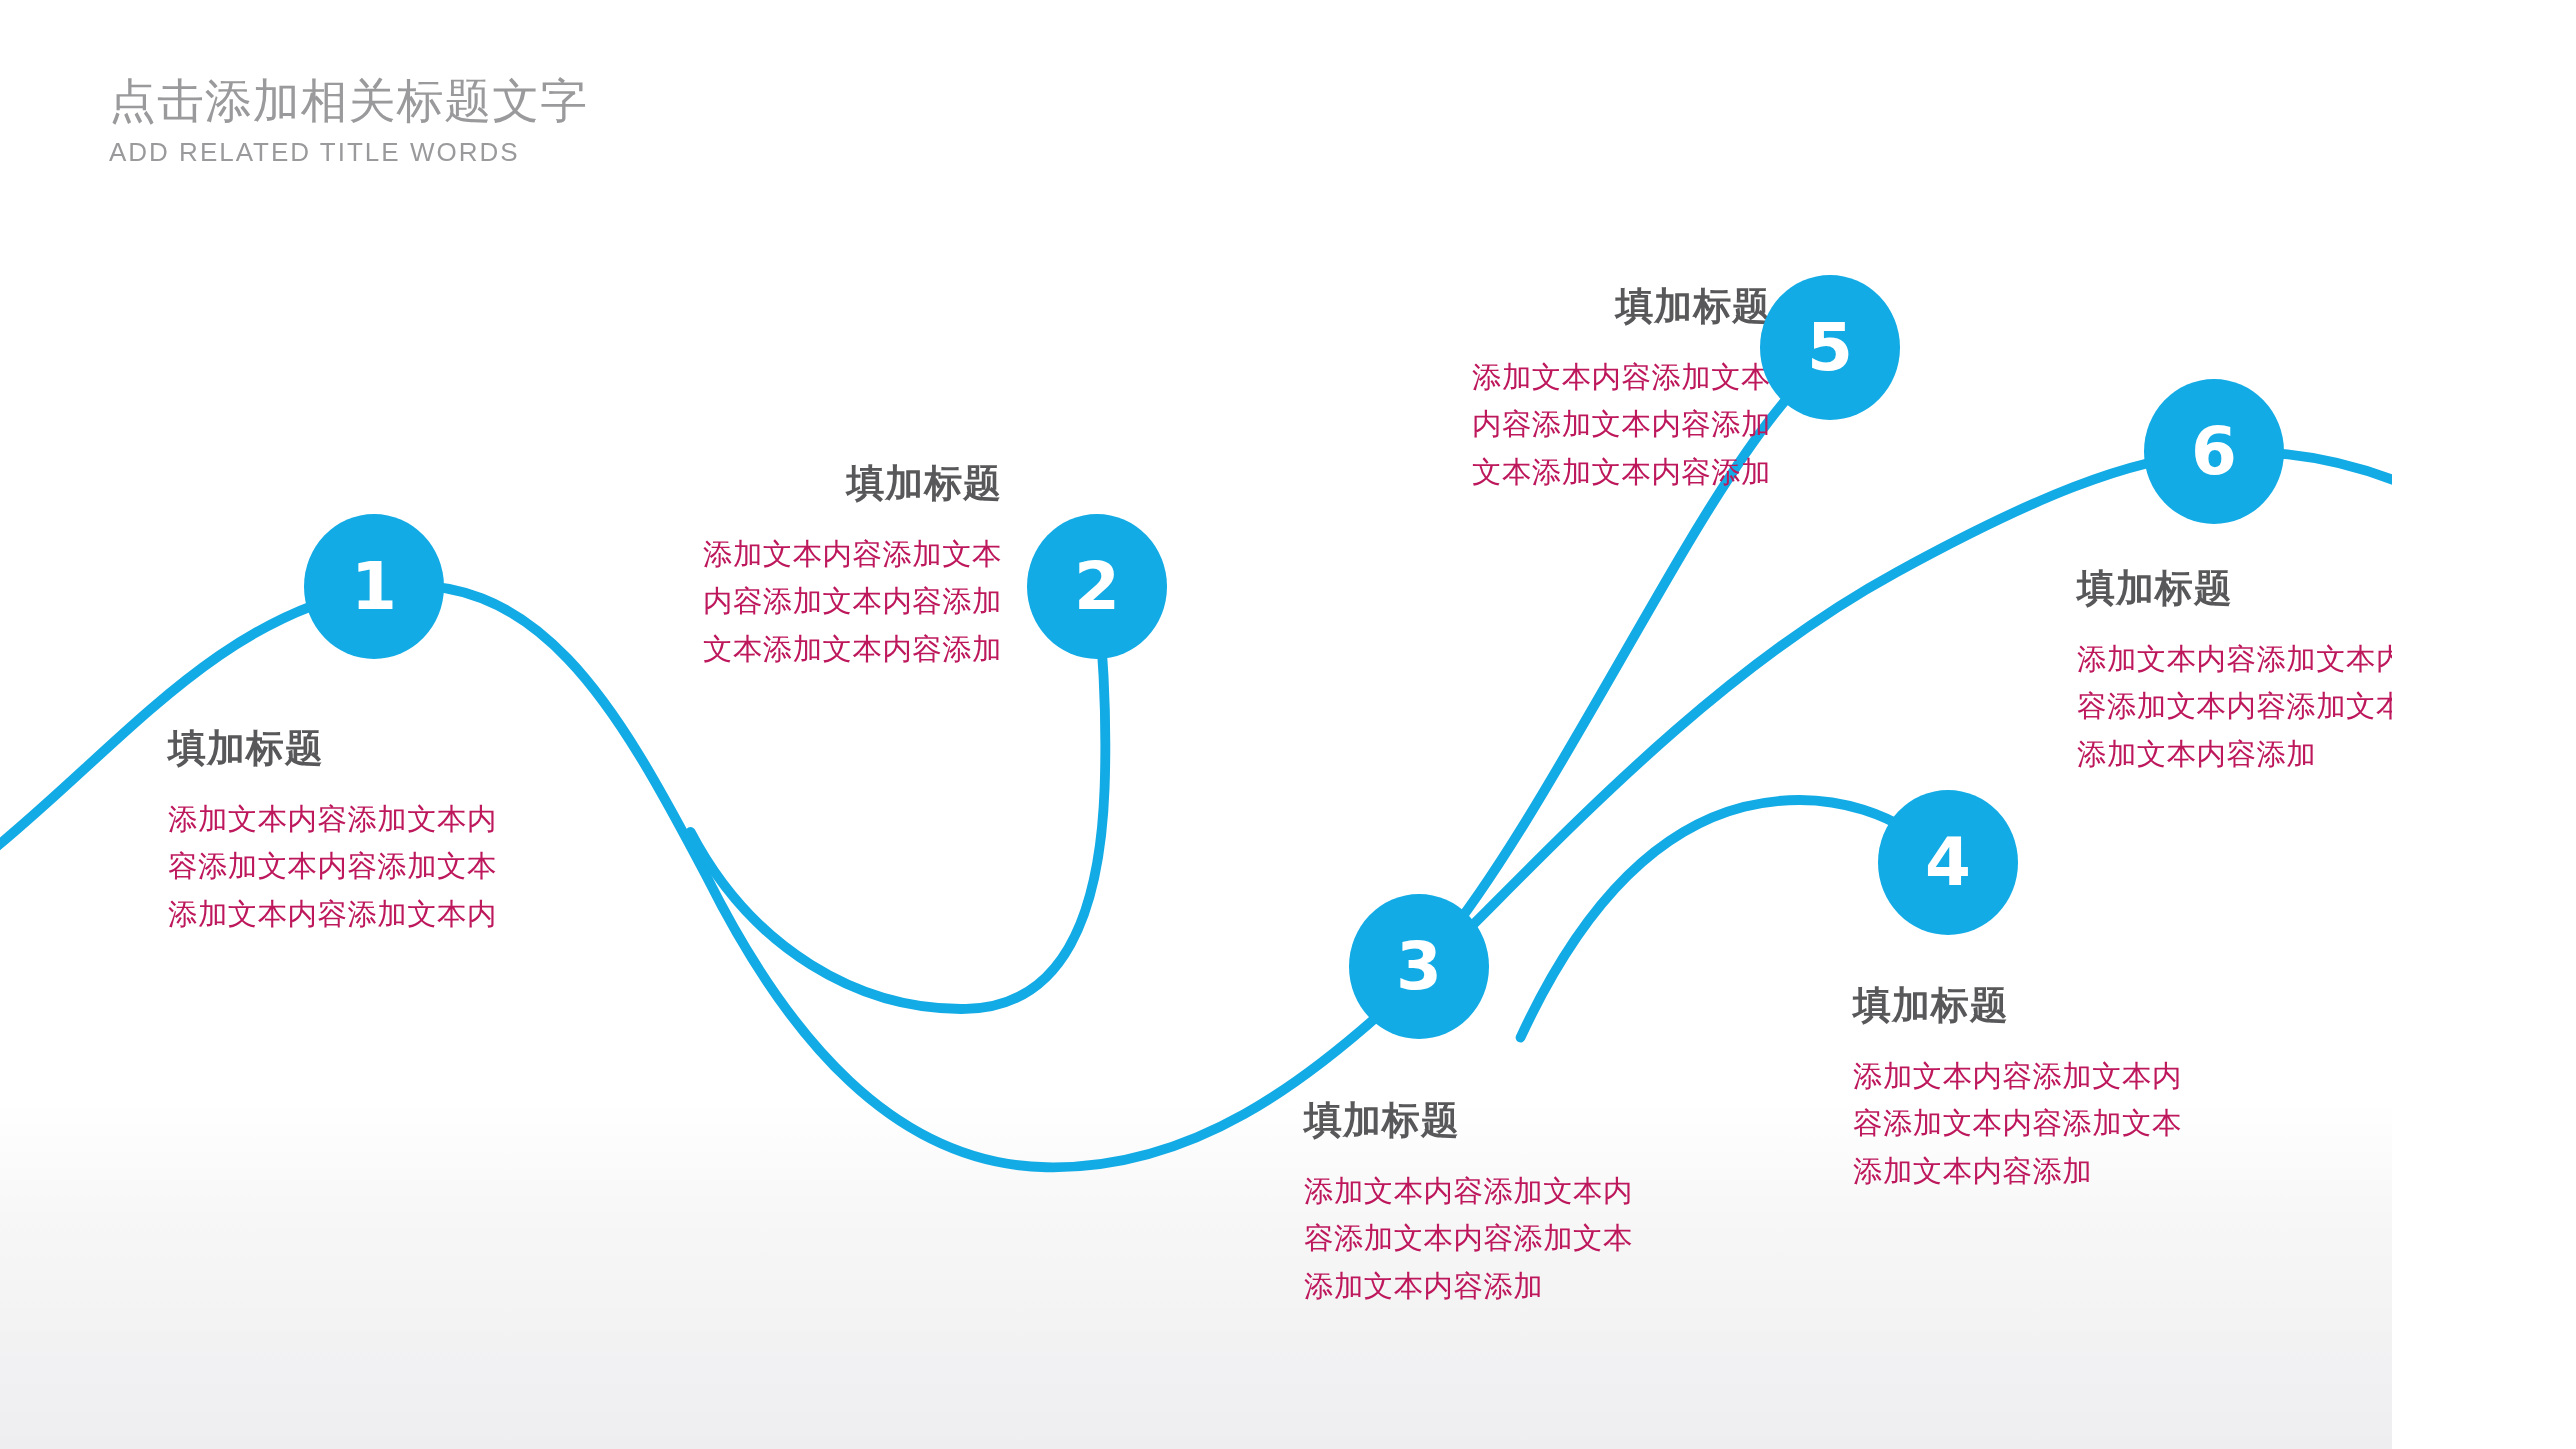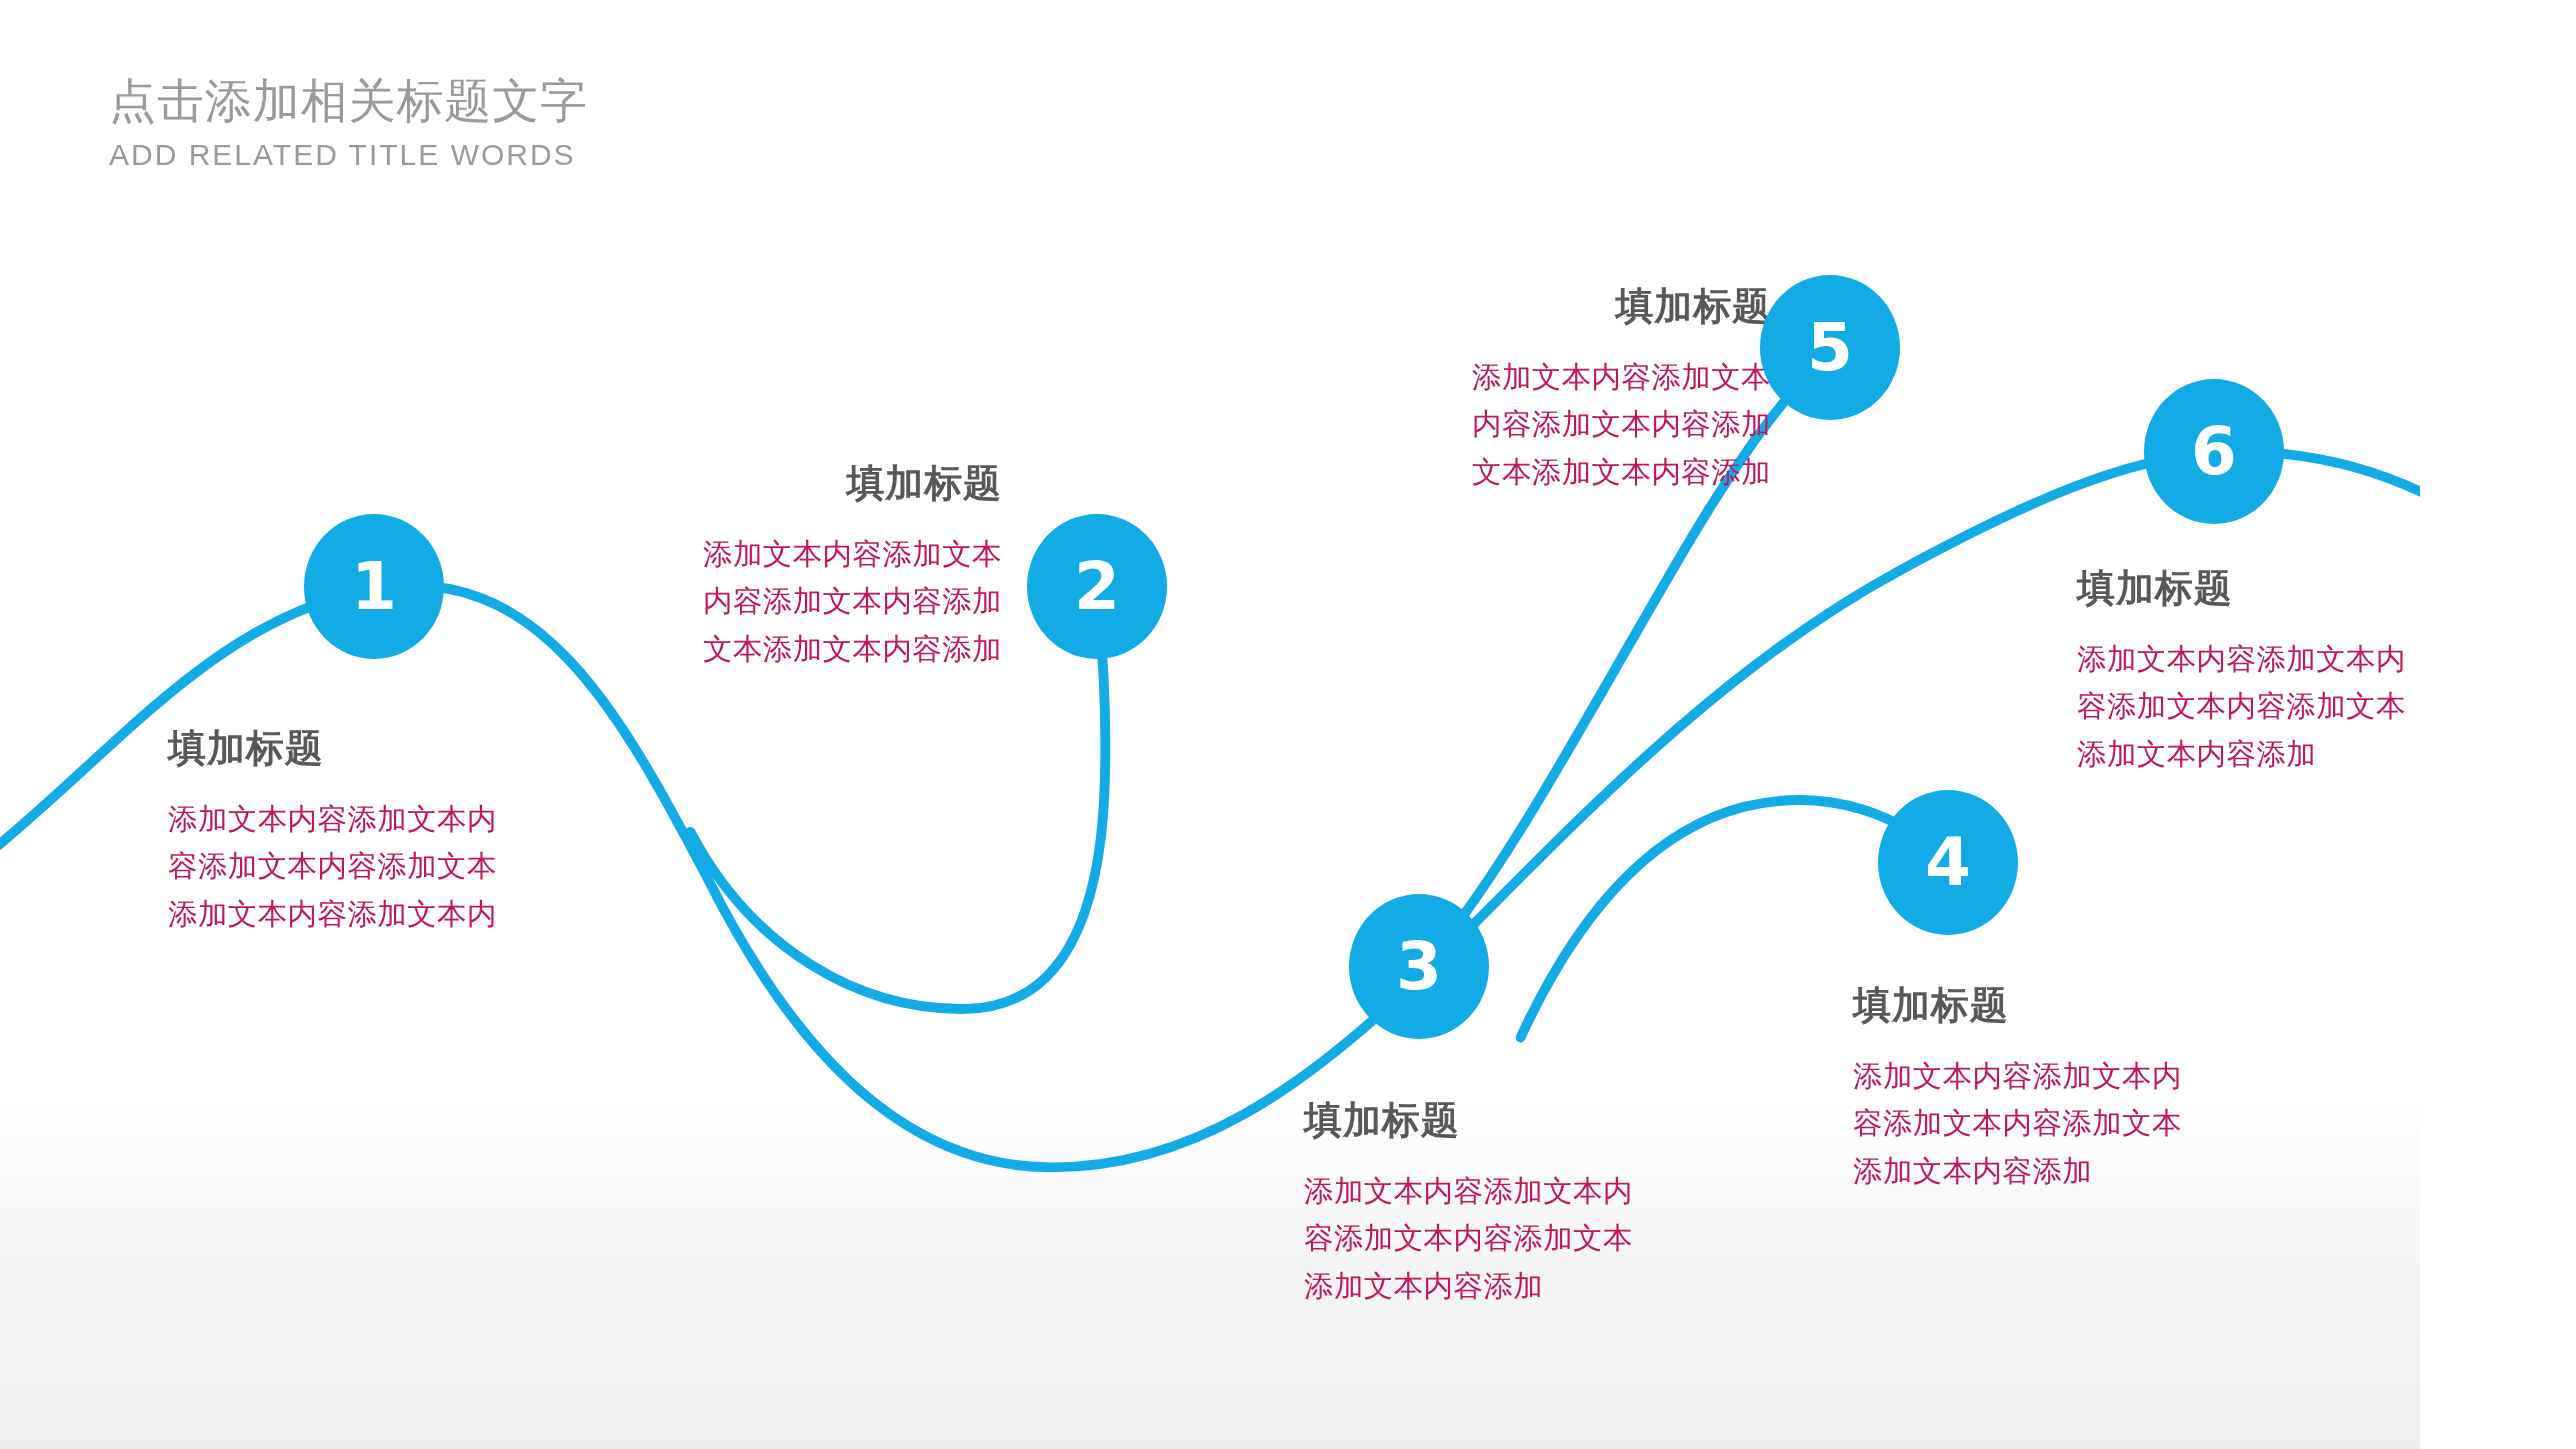--- a/index.html
+++ b/index.html
@@ -10,21 +10,20 @@
   }
   body {
     font-family: "Liberation Sans", "DejaVu Sans", sans-serif;
   }
   #slide {
     position: relative;
     width: 2392px;
     height: 1449px;
     overflow: hidden;
     background: #ffffff;
-    padding-left: 28px;
   }
   
   #bottom-wash {
     position: absolute;
     left: 0;
     right: 0;
     top: 1100px;
     height: 349px;
     background: linear-gradient(to bottom, rgba(240,240,241,0) 0%, rgba(240,240,241,0.55) 35%, rgba(238,238,240,1) 100%);
     pointer-events: none;
@@ -46,21 +45,21 @@
   }
   #header .title-cn {
     font-size: 47px;
     line-height: 1.18;
     color: #9a9a9c;
     font-weight: 400;
     letter-spacing: 0.9px;
     white-space: nowrap;
   }
   #header .title-en {
-    font-size: 30px;
+    font-size: 26px;
     line-height: 1.25;
     color: #9a9a9c;
     font-weight: 400;
     letter-spacing: 2px;
     margin-top: 7.2px;
     white-space: nowrap;
   }
 
   
   .node {

